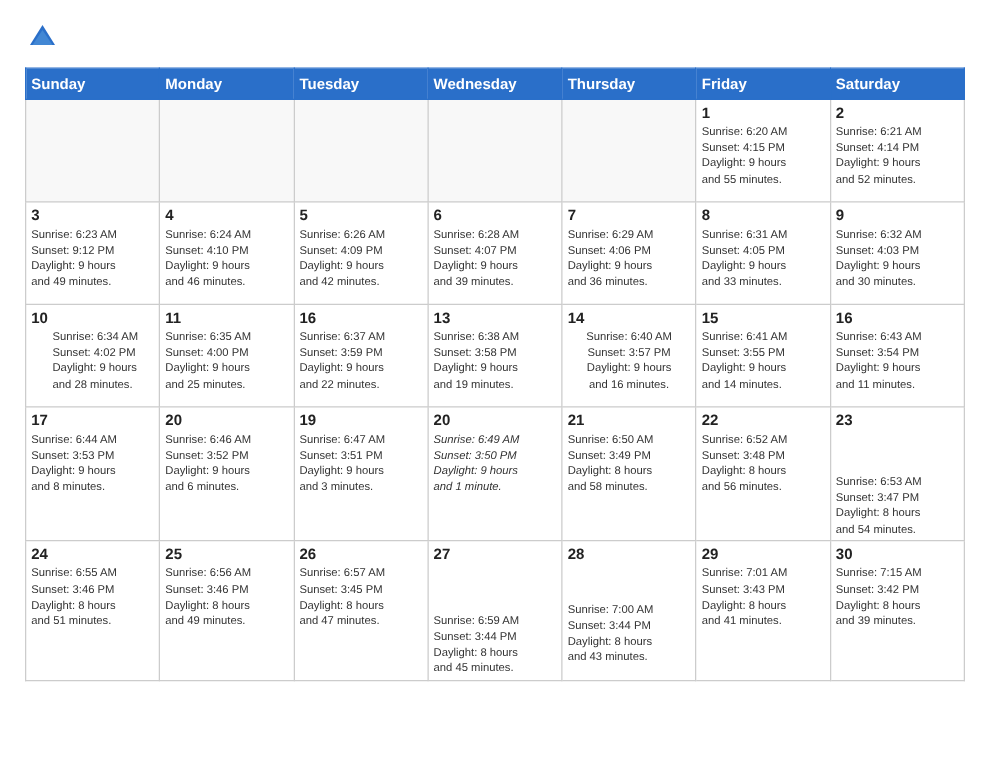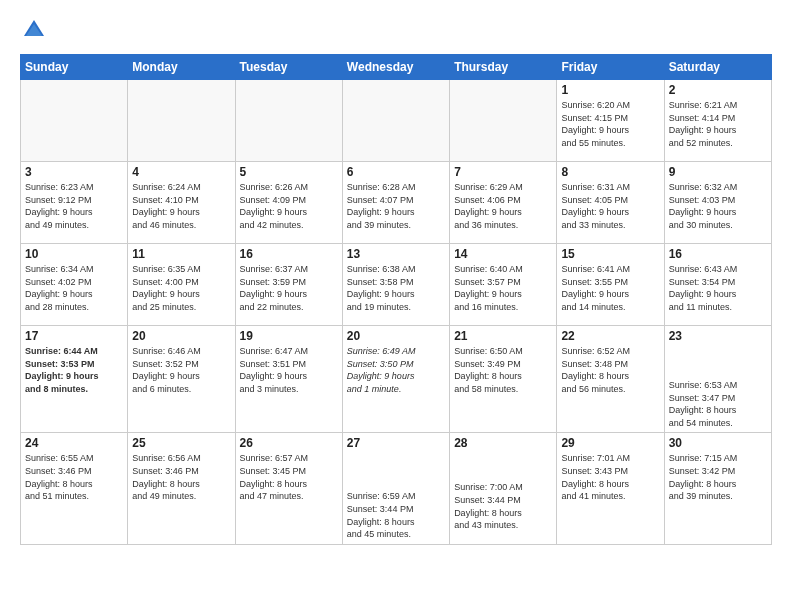--- a/index.html
+++ b/index.html
@@ -191,21 +191,21 @@
             <span class="day-number">9</span>
             <div class="day-info" style="white-space: pre-line;">Sunrise: 6:32 AM
 Sunset: 4:03 PM
 Daylight: 9 hours
 and 30 minutes.</div>
           </td>
         </tr>
         <tr>
           <td>
             <span class="day-number">10</span>
-            <div class="day-info" style="white-space: pre-line;">Sunrise: 6:34 AM
+            <div class="day-info" style="white-space: pre-line; margin-left: 17px;">Sunrise: 6:34 AM
 Sunset: 4:02 PM
 Daylight: 9 hours
 and 28 minutes.</div>
           </td>
           <td>
             <span class="day-number">11</span>
             <div class="day-info" style="white-space: pre-line;">Sunrise: 6:35 AM
 Sunset: 4:00 PM
 Daylight: 9 hours
 and 25 minutes.</div>
@@ -219,21 +219,21 @@
           </td>
           <td>
             <span class="day-number">13</span>
             <div class="day-info" style="white-space: pre-line;">Sunrise: 6:38 AM
 Sunset: 3:58 PM
 Daylight: 9 hours
 and 19 minutes.</div>
           </td>
           <td>
             <span class="day-number">14</span>
-            <div class="day-info" style="white-space: pre-line;">Sunrise: 6:40 AM
+            <div class="day-info" style="white-space: pre-line; text-align: center;">Sunrise: 6:40 AM
 Sunset: 3:57 PM
 Daylight: 9 hours
 and 16 minutes.</div>
           </td>
           <td>
             <span class="day-number">15</span>
             <div class="day-info" style="white-space: pre-line;">Sunrise: 6:41 AM
 Sunset: 3:55 PM
 Daylight: 9 hours
 and 14 minutes.</div>
@@ -242,21 +242,21 @@
             <span class="day-number">16</span>
             <div class="day-info" style="white-space: pre-line;">Sunrise: 6:43 AM
 Sunset: 3:54 PM
 Daylight: 9 hours
 and 11 minutes.</div>
           </td>
         </tr>
         <tr>
           <td>
             <span class="day-number">17</span>
-            <div class="day-info" style="white-space: pre-line; font-weight: bold;">Sunrise: 6:44 AM
+            <div class="day-info" style="white-space: pre-line;">Sunrise: 6:44 AM
 Sunset: 3:53 PM
 Daylight: 9 hours
 and 8 minutes.</div>
           </td>
           <td>
             <span class="day-number">20</span>
             <div class="day-info" style="white-space: pre-line;">Sunrise: 6:46 AM
 Sunset: 3:52 PM
 Daylight: 9 hours
 and 6 minutes.</div>

